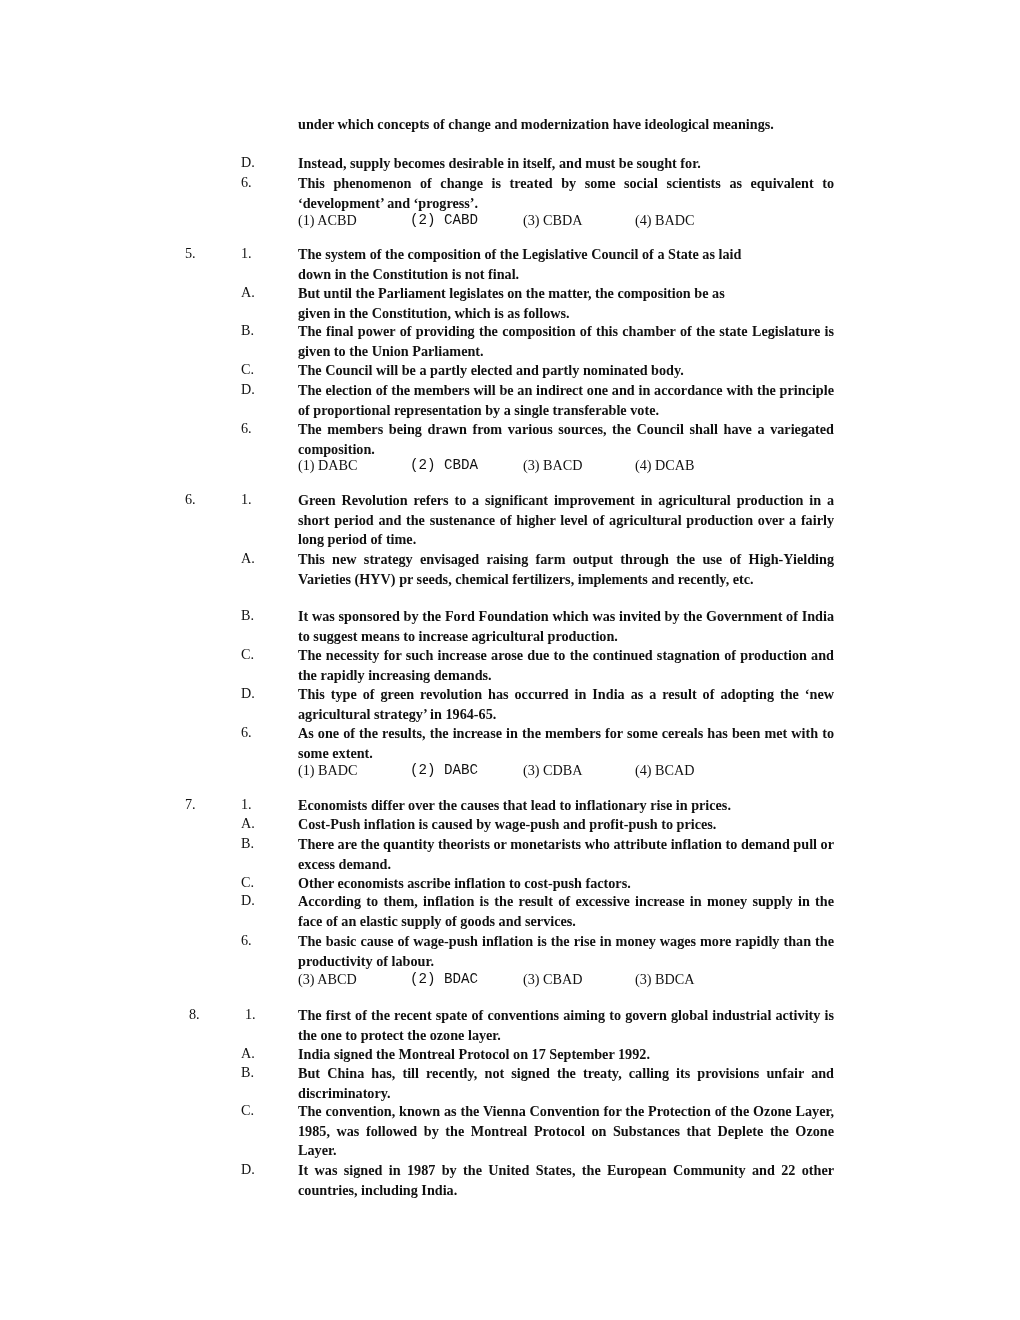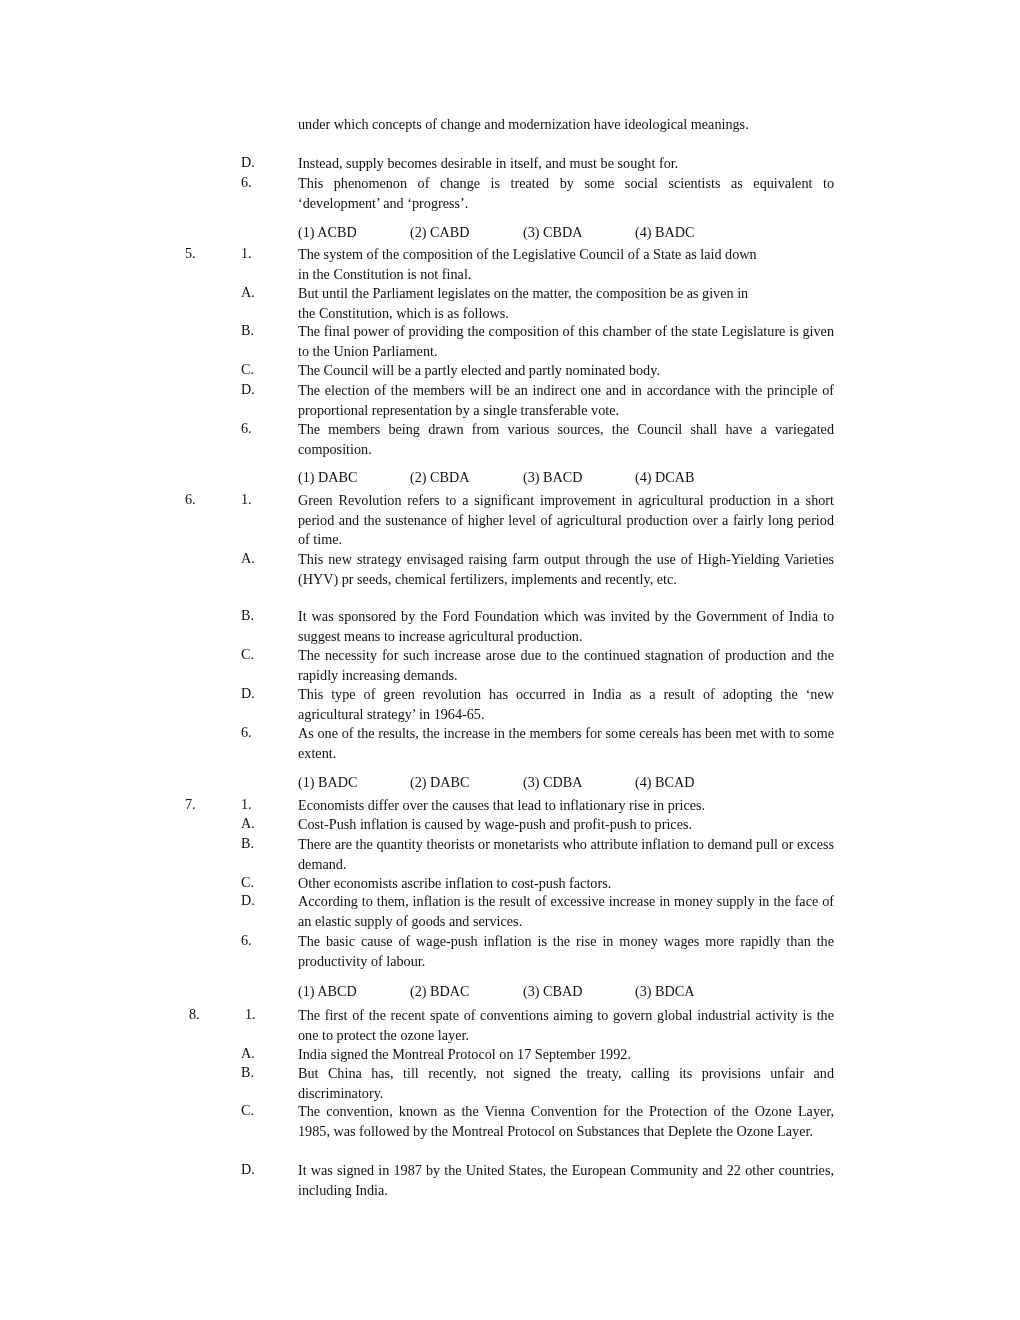--- a/index.html
+++ b/index.html
@@ -3,26 +3,26 @@
 <meta charset="utf-8">
 <style>
   html, body { margin:0; padding:0; background:#ffffff; }
   body { width:1020px; height:1320px; position:relative; overflow:hidden;
          font-family:"Liberation Serif","DejaVu Serif",serif; color:#111; font-size:14.2px; }
   .page { position:absolute; left:0; top:0; width:1020px; height:1320px; }
   .q { position:absolute; left:0; width:1020px; }
   .qnum { position:absolute; left:185px; width:30px; }
   .row { position:absolute; left:0; width:1020px; }
   .lab { position:absolute; left:241px; width:40px; }
-  .txt { position:absolute; left:298px; width:536px; line-height:19.5px; }
+  .txt { position:absolute; left:298px; width:536px; line-height:19.5px;font-weight:bold; }
   .txt.j { text-align:justify; text-align-last:left; }
   .opts { position:absolute; left:298px; width:536px; height:20px; }
-  .opt { position:absolute; top:12px; white-space:nowrap;text-align:right; }
+  .opt { position:absolute; top:0; white-space:nowrap;text-align:right; }
   .opt:nth-child(1){ left:0; }
-  .opt:nth-child(2){ left:112px; }
+  .opt:nth-child(2){ left:112px;font-family:Liberation Mono, monospace; }
   .opt:nth-child(3){ left:225px; }
   .opt:nth-child(4){ left:337px; }
 </style>
 </head>
 <body>
 
 <div class="page">
 
   <div class="q">
     <div class="row" style="top:115px">
@@ -132,21 +132,21 @@
     </div>
     <div class="row" style="top:892px">
       <div class="lab">D.</div>
       <div class="txt j">According to them, inflation is the result of excessive increase in money supply in the face of an elastic supply of goods and services.</div>
     </div>
     <div class="row" style="top:932px">
       <div class="lab">6.</div>
       <div class="txt j">The basic cause of wage-push inflation is the rise in money wages more rapidly than the productivity of labour.</div>
     </div>
     <div class="opts" style="top:971px">
-      <span class="opt">(1) ABCD</span>
+      <span class="opt">(3) ABCD</span>
       <span class="opt">(2) BDAC</span>
       <span class="opt">(3) CBAD</span>
       <span class="opt">(3) BDCA</span>
     </div>
   </div>
 
   <div class="q">
     <div class="qnum" style="top:1006px; left:189px">8.</div>
     <div class="row" style="top:1006px">
       <div class="lab" style="left:245px">1.</div>

